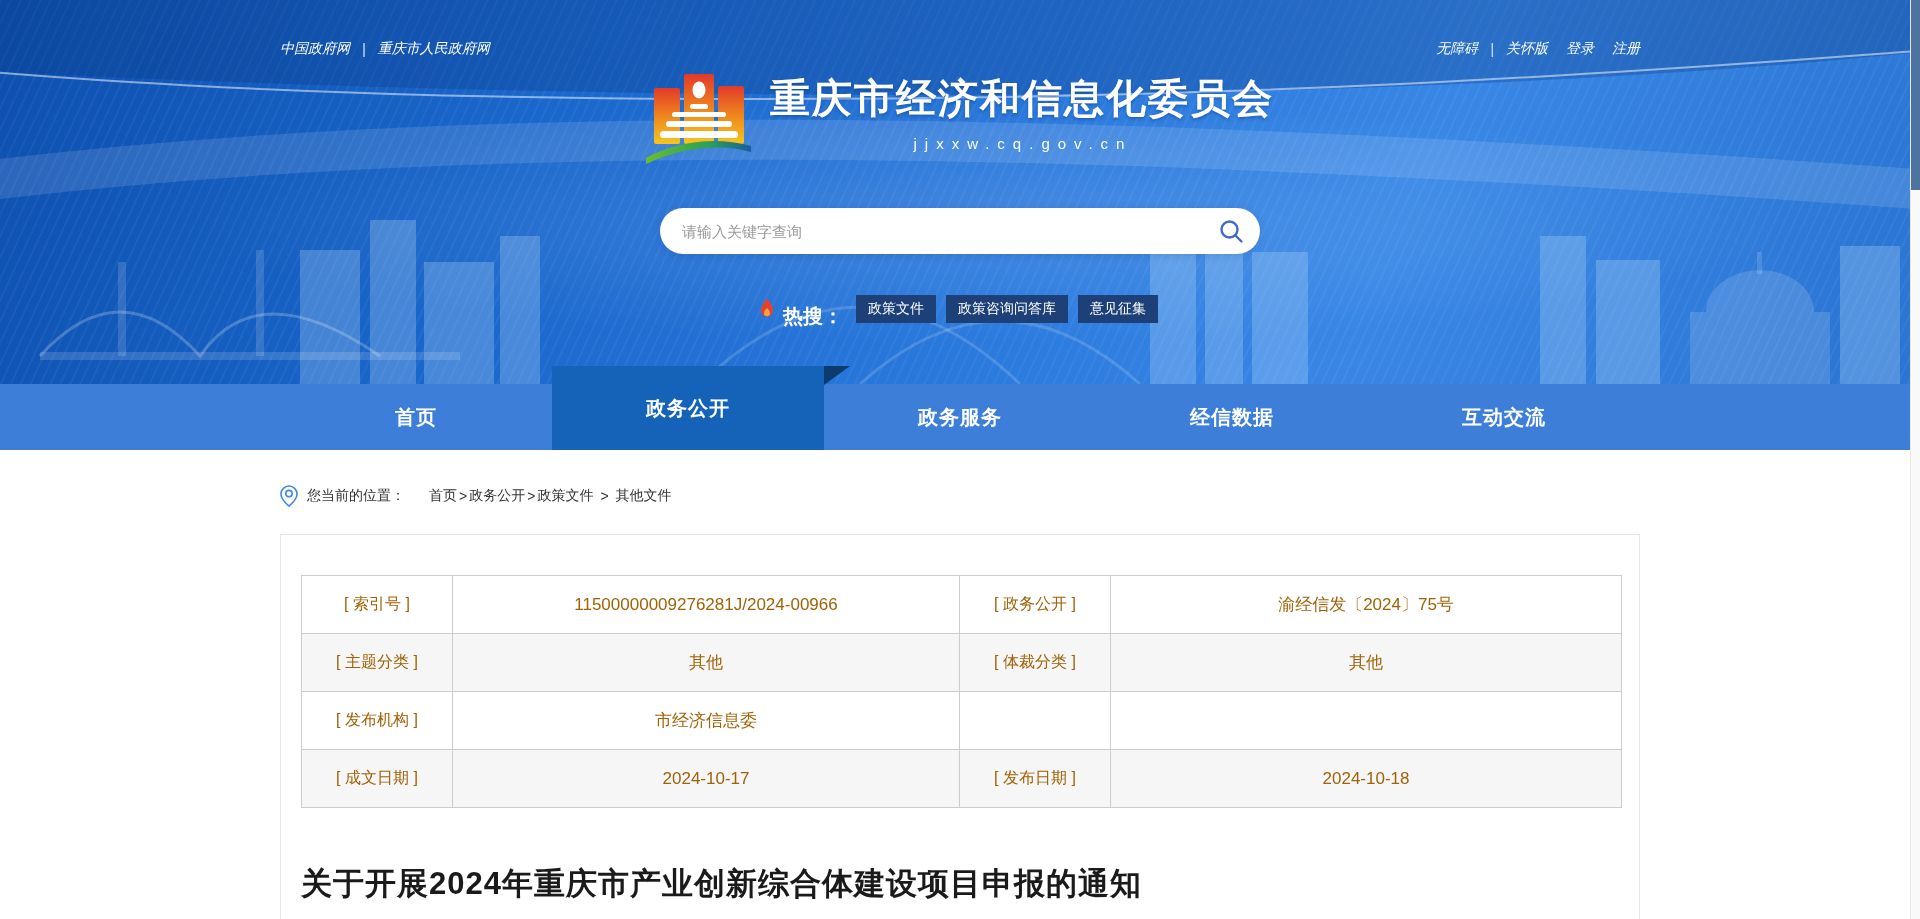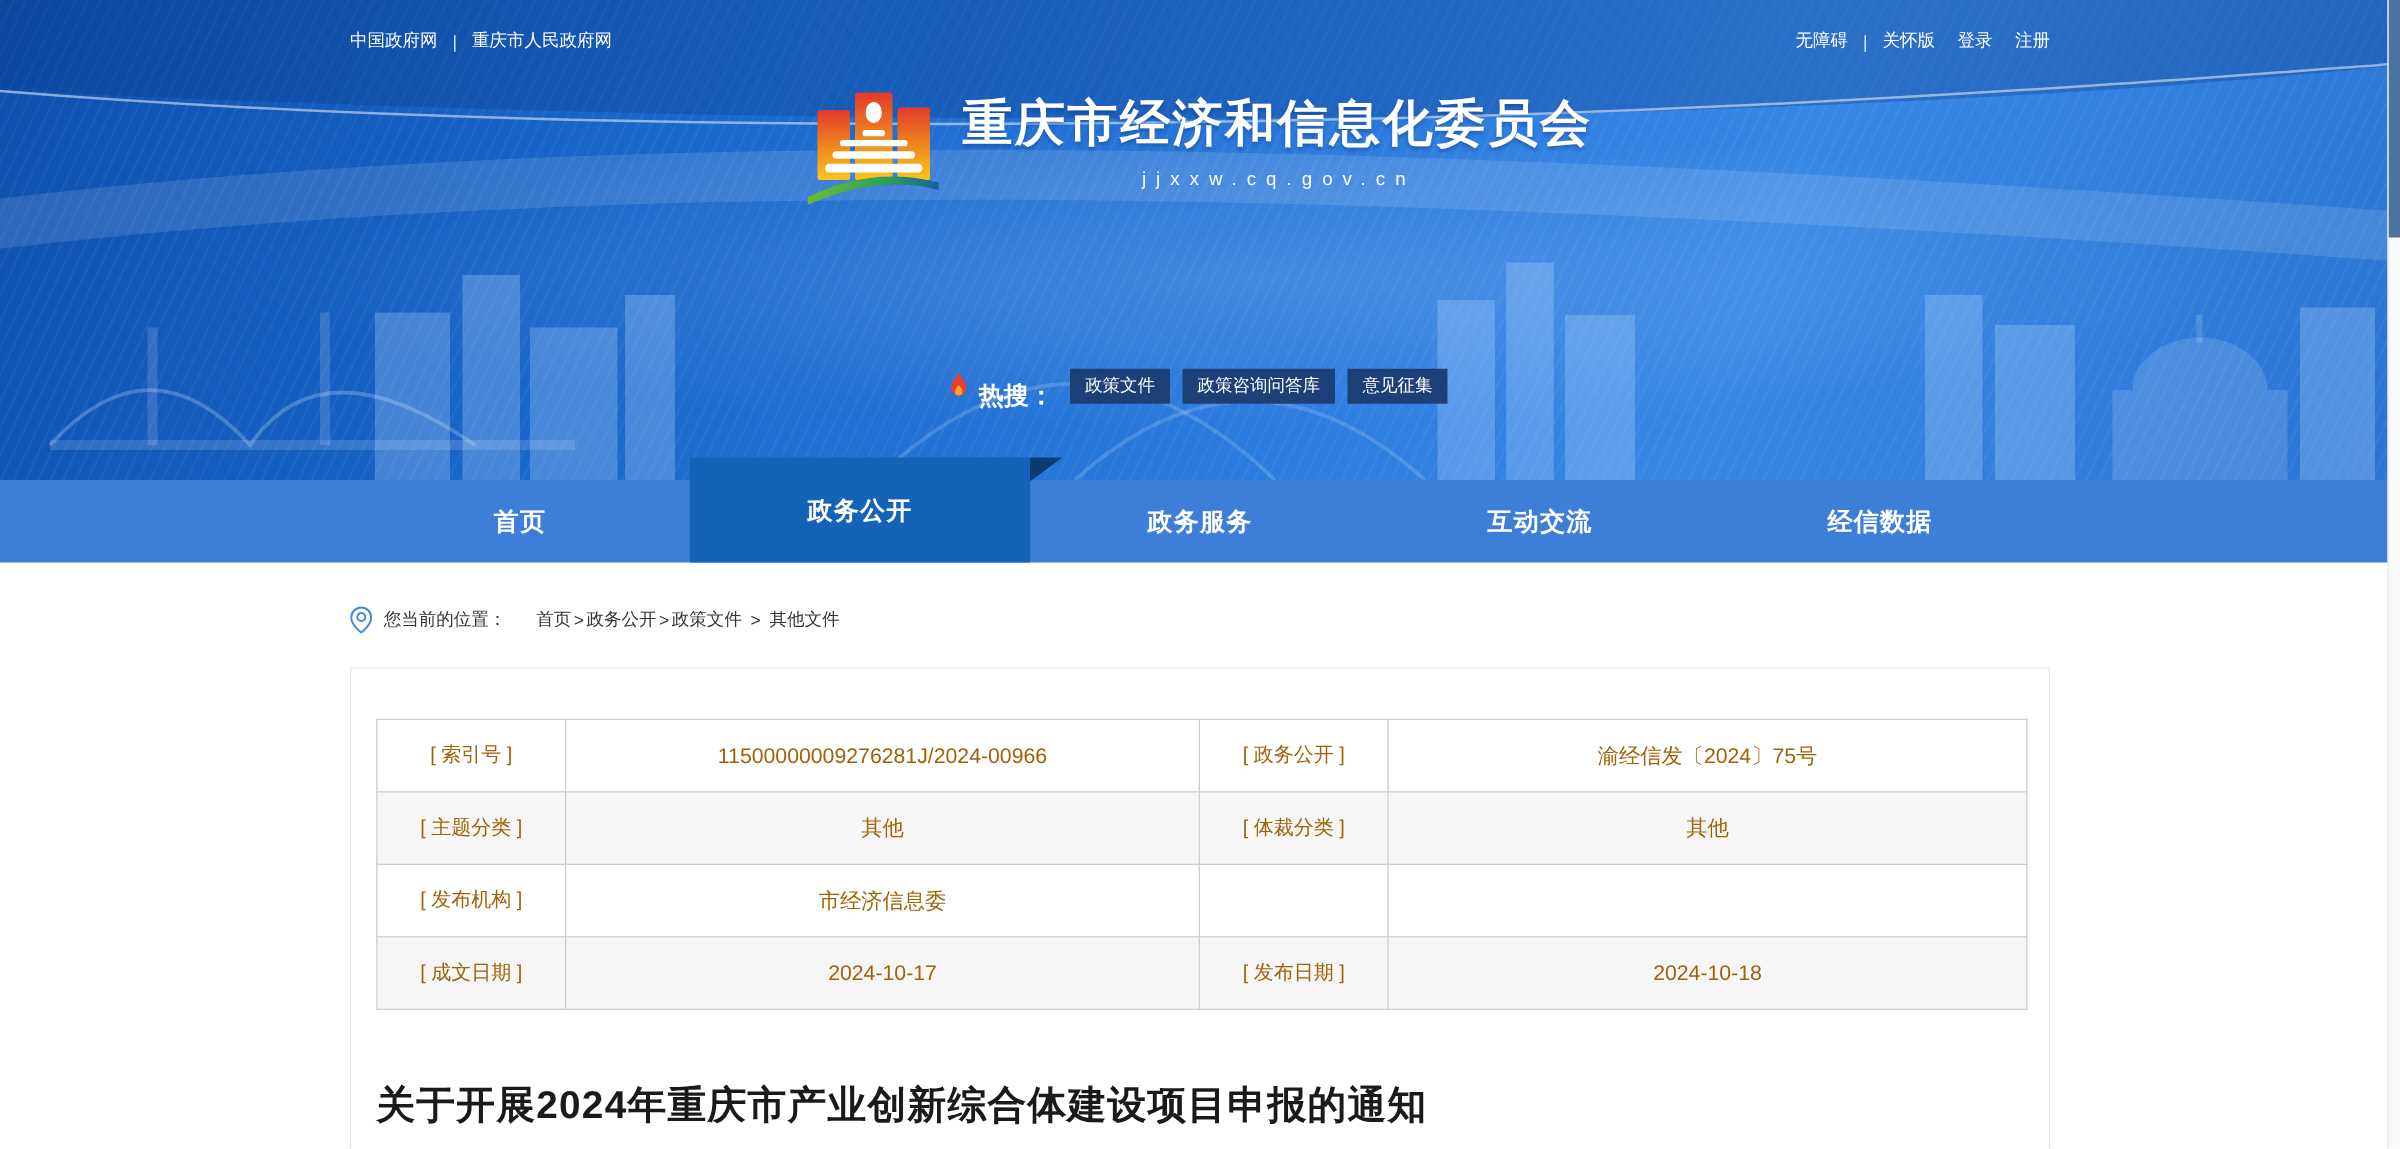--- a/index.html
+++ b/index.html
@@ -10,22 +10,22 @@
   
   .header { position:absolute; top:0; left:0; width:1920px; height:384px;
     background:
       radial-gradient(60% 45% at 52% 58%, rgba(255,255,255,.12), rgba(255,255,255,0) 70%),
       repeating-linear-gradient(115deg, rgba(255,255,255,.045) 0 2px, rgba(255,255,255,0) 2px 9px),
       linear-gradient(112deg,#0d4fae 0%,#1a67cc 28%,#2b7ade 55%,#3887e6 72%,#2a74d2 100%);
   }
   .deco-svg { position:absolute; left:0; top:0; width:1920px; height:384px; pointer-events:none; }
 
   .topbar { position:relative; z-index:5; }
-  .topbar-inner { width:1360px; margin:0 auto; padding-top:24px; display:flex;
-    justify-content:space-between; align-items:center; }
+  .topbar-inner { width:1360px; margin:16px auto; padding-top:24px; display:flex;
+    justify-content:space-between; align-items:center;font-style:italic; }
   .toplinks { display:flex; align-items:center; gap:10px; color:#fff; font-size:14px; }
   .toplinks a { color:#fff; text-decoration:none; cursor:pointer; }
   .top-sep { color:rgba(255,255,255,.85); margin:0 2px; }
 
   .brand { position:absolute; top:58px; left:0; width:100%; display:flex;
     justify-content:center; align-items:center; gap:18px; z-index:4; }
   .brand-text { display:flex; flex-direction:column; align-items:center; }
   .site-title { color:#fff; font-size:40px; font-weight:bold; letter-spacing:2px;
     text-shadow:0 2px 3px rgba(10,50,110,.35); }
   .site-domain { color:#fff; font-size:15px; letter-spacing:8px; margin-top:9px; margin-left:2px; }
@@ -157,40 +157,49 @@
         <rect x="20" y="63" width="66" height="6" rx="3" fill="#fff"></rect>
         <rect x="14" y="73" width="78" height="7" rx="3.5" fill="#fff"></rect>
         <path d="M0,100 C 30,84 68,78 105,88 L 105,94 C 68,84 30,92 0,106 Z" fill="url(#swooshGrad)"></path>
       </svg>
       <div class="brand-text">
         <div class="site-title">重庆市经济和信息化委员会</div>
         <div class="site-domain">jjxxw.cq.gov.cn</div>
       </div>
     </div>
 
+    <div class="searchbar">
+      <input type="text" placeholder="请输入关键字查询" style="">
+      <button class="search-btn">
+        <svg width="26" height="26" viewBox="0 0 26 26">
+          <circle cx="11.5" cy="11.5" r="8" stroke="#3f6bd0" stroke-width="2.4" fill="none"></circle>
+          <line x1="17.5" y1="17.5" x2="23.5" y2="23.5" stroke="#3f6bd0" stroke-width="2.4" stroke-linecap="round"></line>
+        </svg>
+      </button>
+    </div>
 
     <div class="hotsearch">
       <svg width="20" height="24" viewBox="0 0 20 24">
         <path d="M10,1 C12,5.5 16,7.5 16,13.5 a6,6 0 0 1 -12,0 C4,9 7.5,6 10,1 Z" fill="#e8402c"></path>
         <path d="M10,11 c1.6,2 3,3 3,5.3 a3,3 0 0 1 -6,0 C7,14 8.4,13 10,11 Z" fill="#f8a23a"></path>
       </svg>
       <span class="hot-label">热搜：</span>
       <a class="hot-tag">政策文件</a>
       <a class="hot-tag">政策咨询问答库</a>
       <a class="hot-tag">意见征集</a>
     </div>
   </div>
 
   <nav class="navbar">
     <div class="nav-inner">
       <a class="nav-item">首页</a>
       <a class="nav-item active">政务公开</a>
       <a class="nav-item">政务服务</a>
+      <a class="nav-item">经信数据</a>
       <a class="nav-item">互动交流</a>
-      <a class="nav-item">经信数据</a>
     </div>
   </nav>
 
   <main style="position:absolute; top:450px; left:0; width:1920px;">
 
     <div class="breadcrumb">
       <span class="bc-pin">
         <svg width="18" height="22" viewBox="0 0 18 22">
           <path d="M9,1 C4.6,1 1,4.6 1,9 c0,6 8,12 8,12 s8,-6 8,-12 C17,4.6 13.4,1 9,1 Z" stroke="#3f8ae0" stroke-width="1.6" fill="none"></path>
           <circle cx="9" cy="8.6" r="3.2" stroke="#3f8ae0" stroke-width="1.6" fill="none"></circle>

